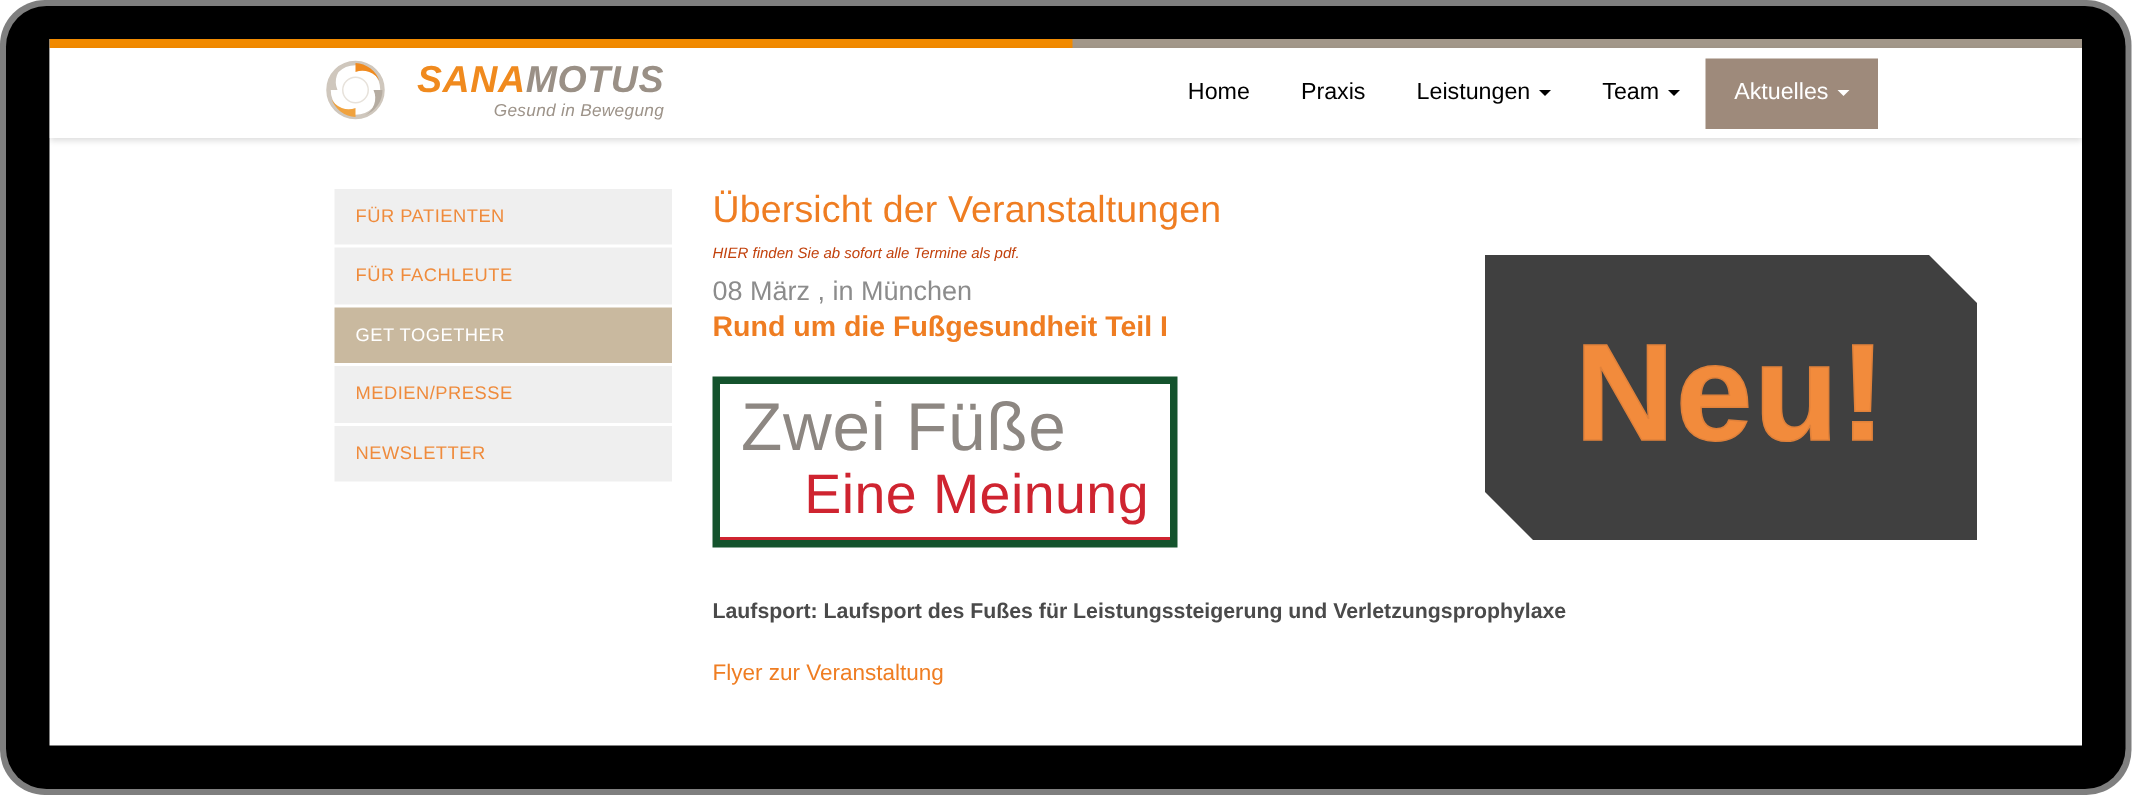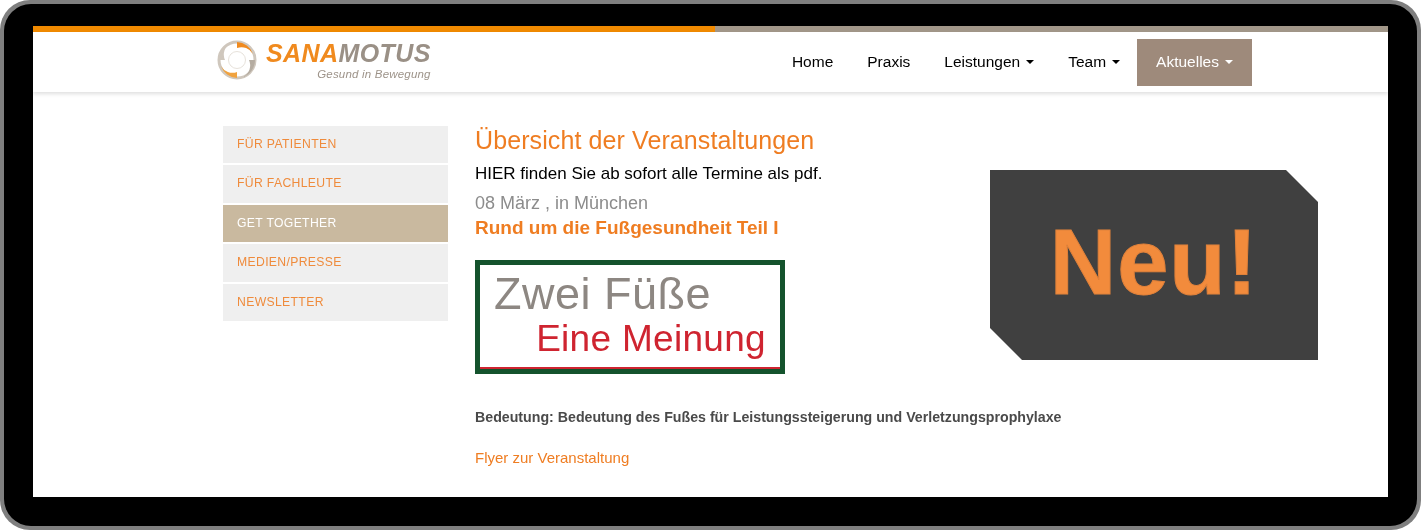--- a/index.html
+++ b/index.html
@@ -59,21 +59,21 @@
     width: 100%; height: 60px;
     background: #ffffff;
     box-shadow: 0 2px 4px rgba(0,0,0,0.13);
   }
 
   .brand {
     position: absolute;
     left: 184px; top: 8px;
     display: flex;
     align-items: center;
-    gap: 9px;
+    gap: 21px;
   }
   .brand-mark { width: 40px; height: 40px; flex: none; display:block; }
   .brand-text { line-height: 1; padding-top: 1px; }
   .brand-word {
     font-size: 25px;
     font-weight: bold;
     font-style: italic;
     letter-spacing: 0.4px;
     white-space: nowrap;
   }
@@ -159,23 +159,24 @@
     width: 700px;
   }
   .page-title {
     font-size: 25px;
     color: #ef7d22;
     font-weight: normal;
     letter-spacing: 0.1px;
     line-height: 1.15;
   }
   .subnote {
-    font-size: 17px;
-    color: #000000;
+    font-size: 10px;
+    color: #c2410c;
     margin-top: 9px;
+    font-style: italic;
   }
   .event-date {
     font-size: 18px;
     color: #8c8c8c;
     margin-top: 9px;
     font-weight: normal;
     line-height: 1.2;
   }
   .event-title {
     font-size: 19px;
@@ -337,21 +338,21 @@
       <p class="subnote">HIER finden Sie ab sofort alle Termine als pdf.</p>
       <h2 class="event-date">08 März , in München</h2>
       <h3 class="event-title">Rund um die Fußgesundheit Teil I</h3>
 
       <div class="zwei-box">
         <span class="zwei-line1">Zwei Füße</span>
         <span class="zwei-line2">Eine Meinung</span>
         <div class="zwei-rule"></div>
       </div>
 
-      <p class="lead-bold">Bedeutung: Bedeutung des Fußes für Leistungssteigerung und Verletzungsprophylaxe</p>
+      <p class="lead-bold">Laufsport: Laufsport des Fußes für Leistungssteigerung und Verletzungsprophylaxe</p>
       <a class="flyer-link">Flyer zur Veranstaltung</a>
     </main>
 
     <div class="neu-banner">
       <span class="neu-text">Neu!</span>
     </div>
 
   </div>
 
 </div>

